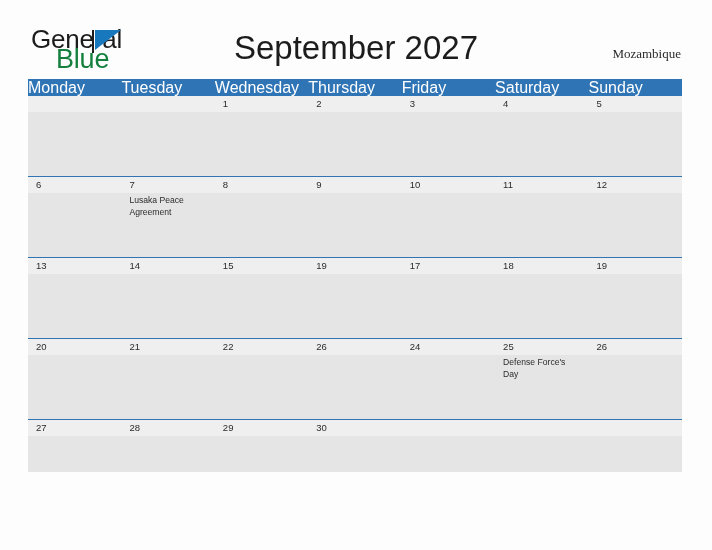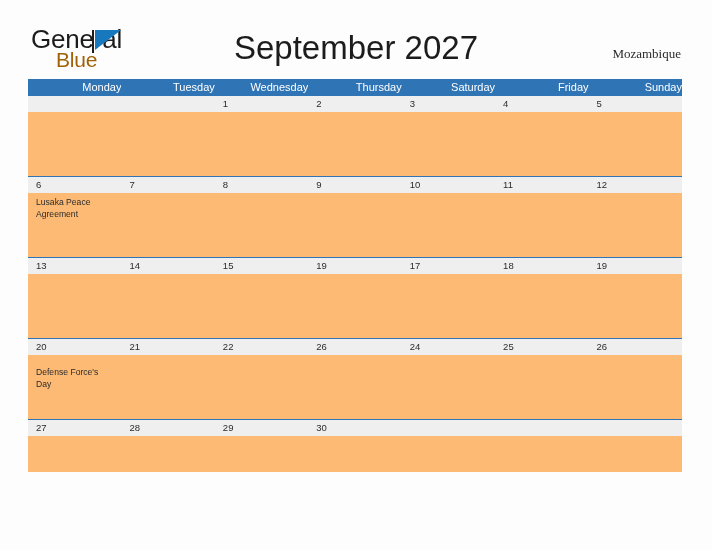--- a/index.html
+++ b/index.html
@@ -39,23 +39,23 @@
     font-size: 26px;
     line-height: 21px;
     color: #1c1c1c;
     letter-spacing: -0.2px;
     font-family: "Liberation Sans", sans-serif;
   }
   .logo-blue {
     position: absolute;
     left: 25px;
     top: 20px;
-    font-size: 21px;
+    font-size: 27px;
     line-height: 21px;
-    color: #a16207;
+    color: #15803d;
     letter-spacing: -0.2px;
     font-family: "Liberation Sans", sans-serif;
   }
   .logo-flag {
     position: absolute;
     left: 64px;
     top: 1px;
     width: 0;
     height: 0;
     border-left: 26px solid #1878be;
@@ -105,49 +105,46 @@
   .weekday-header {
     display: flex;
     width: 654px;
     height: 17px;
     background: #2f74b5;
   }
   .weekday-cell {
     width: 93.43px;
     height: 17px;
     box-sizing: border-box;
-    padding-left: 8px;
     color: #ffffff;
-    font-size: 11px;
+    font-size: 16px;
     line-height: 17px;
     font-family: "Liberation Sans", sans-serif;
     white-space: nowrap;
     overflow: hidden;
-    text-align: right;
   }
 
   .week-row {
     width: 654px;
     position: relative;
     border-top: 1px solid #2f74b5;
   }
   .week-row.first {
     border-top: none;
   }
   .week-row .daynum-band {
     display: flex;
     width: 654px;
     height: 16px;
     background: #efefef;
   }
   .week-row .body-band {
     display: flex;
     width: 654px;
-    background: #fdba74;
-    flex-direction: column;
+    background: #e5e5e5;
   }
 
   .daynum-cell {
     width: 93.43px;
     height: 16px;
     box-sizing: border-box;
     padding-left: 8px;
     font-size: 9.5px;
     line-height: 16px;
     color: #2b2b2b;
@@ -190,22 +187,22 @@
 
 </div>
 
 <div class="calendar">
 
   <div class="weekday-header">
     <div class="weekday-cell">Monday</div>
     <div class="weekday-cell">Tuesday</div>
     <div class="weekday-cell">Wednesday</div>
     <div class="weekday-cell">Thursday</div>
+    <div class="weekday-cell">Friday</div>
     <div class="weekday-cell">Saturday</div>
-    <div class="weekday-cell">Friday</div>
     <div class="weekday-cell">Sunday</div>
   </div>
 
   <div class="week-row first row-h-a">
     <div class="daynum-band">
       <div class="daynum-cell"></div>
       <div class="daynum-cell"></div>
       <div class="daynum-cell">1</div>
       <div class="daynum-cell">2</div>
       <div class="daynum-cell">3</div>

